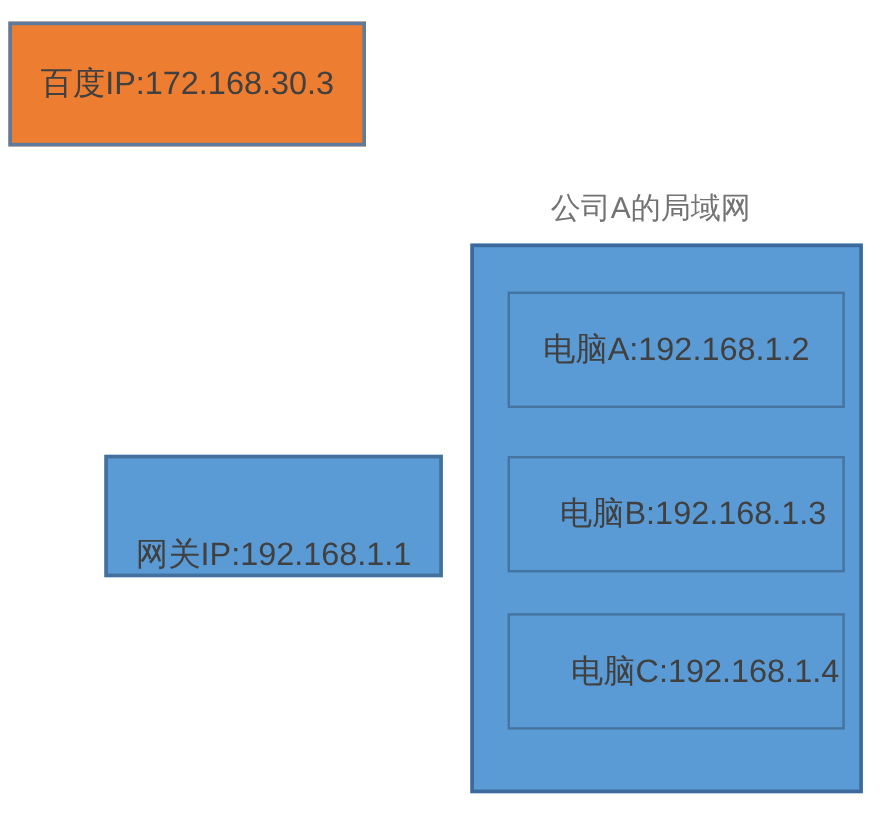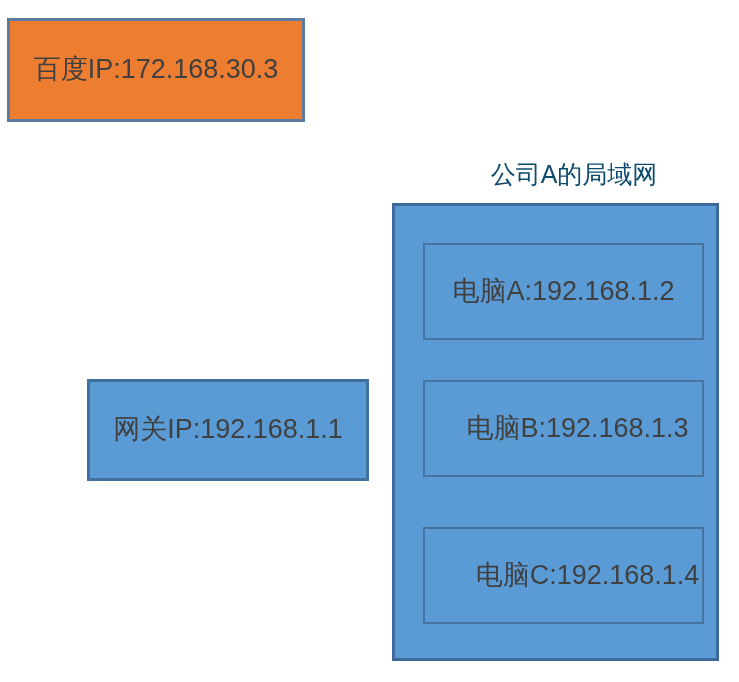--- a/index.html
+++ b/index.html
@@ -33,24 +33,23 @@
     width: 298px;
     height: 104px;
     background: #ED7D31;
     border: 3px solid #5C7B9E;
   }
   .lan-title {
     position: absolute;
     left: 459px;
     top: 159px;
     width: 230px;
-    color: #0c4a6e;
+    color: #737373;
     font-size: 25px;
     line-height: 1.2;
-    text-align: center;
     white-space: nowrap;
   }
   .lan-box {
     position: absolute;
     left: 392px;
     top: 203px;
     width: 327px;
     height: 458px;
     box-sizing: border-box;
     background: #5B9BD5;
@@ -58,28 +57,29 @@
   }
   .computer-node {
     left: 28px;
     width: 281px;
     height: 97px;
     background: #5B9BD5;
     border: 2px solid #44749F;
   }
   .computer-a { top: 37px; }
   .computer-b { top: 174px; padding-left: 28px; }
-  .computer-c { top: 321px; padding-left: 48px; }
+  .computer-c { top: 305px; padding-left: 48px; }
   .gateway-node {
     left: 87px;
     top: 379px;
     width: 282px;
     height: 102px;
     background: #5B9BD5;
     border: 3px solid #41719C;
+    align-items: flex-end;
   }
 </style>
 </head>
 <body>
 
 <div class="canvas">
 
   <div class="node baidu-node">
     <span>百度IP:172.168.30.3</span>
   </div>

